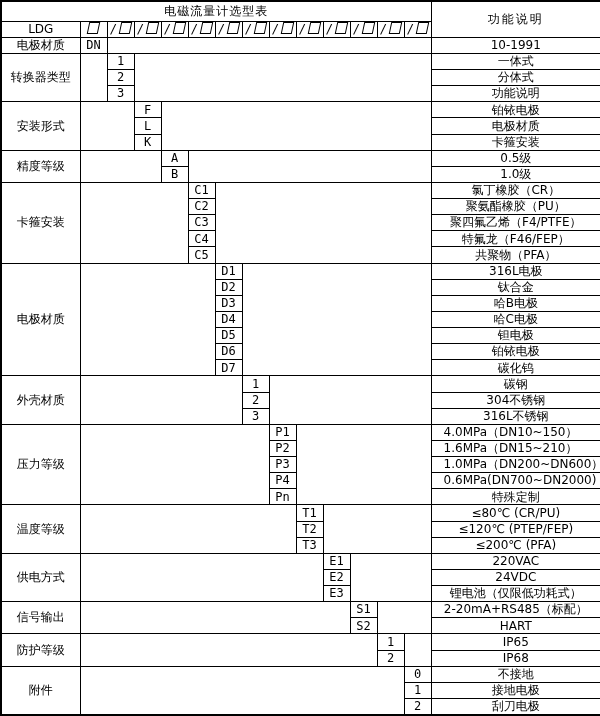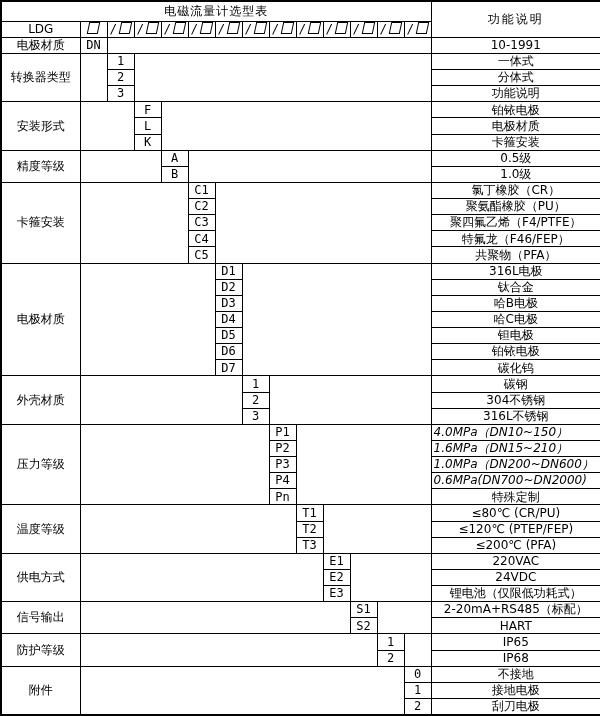--- a/index.html
+++ b/index.html
@@ -34,21 +34,21 @@
     overflow: hidden;
   }
   table.sel { border: 2px solid #000000; }
   tr.rw { height: 16px; }
   tr.rw-title { height: 20px; }
   td.title-cell { font-size: 15px; letter-spacing: 1px; }
   td.hdr-cell { font-size: 14px; letter-spacing: 2px; }
   td.label-cell { font-size: 13px; }
   td.al { text-align: left; padding-left: 9px; }
   td.fn { border-left: 2px solid #000000; font-size: 12.5px; }
-  td.fn.left { text-align: left; padding-left: 2px; font-style: italic; }
+  td.fn.left { text-align: left; padding-left: 12px; }
   td.code-cell { font-size: 12px; font-family: "DejaVu Sans Mono", "DejaVu Sans", monospace; }
   span.box {
     display: inline-block;
     width: 9px;
     height: 10px;
     border: 1px solid #000000;
     transform: skewX(-12deg);
     vertical-align: -1px;
     background: #ffffff;
   }

